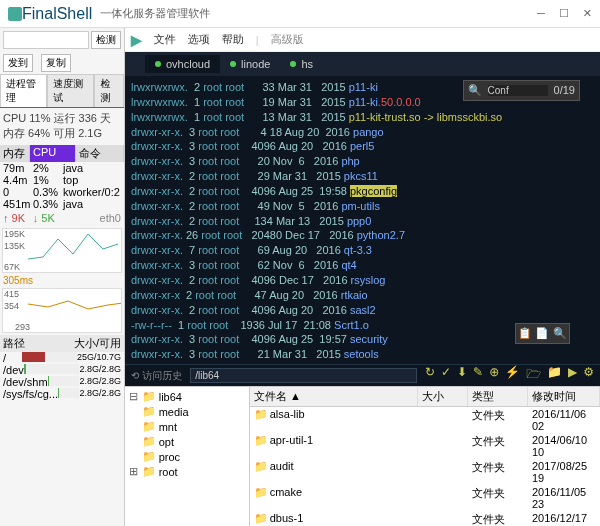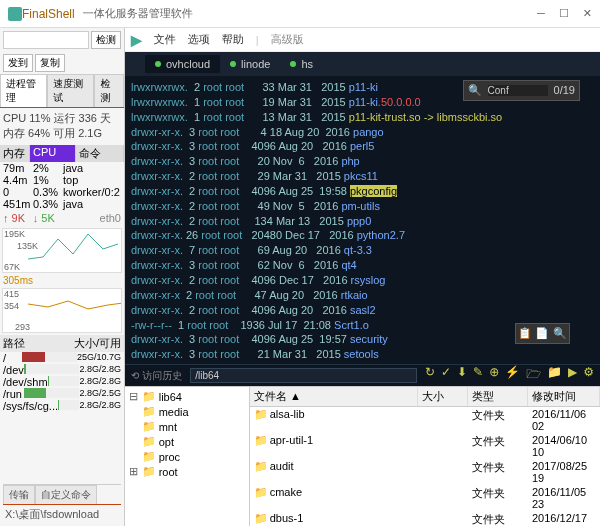--- a/index.html
+++ b/index.html
@@ -1,26 +1,26 @@
 <!DOCTYPE html>
 <html><head>
 <meta charset="utf-8">
 <style>
 *{margin:0;padding:0;box-sizing:border-box;font-family:"Microsoft YaHei",sans-serif;font-size:11px}
 body{width:600px;height:526px;background:#f0f0f0;overflow:hidden;display:flex;flex-direction:column}
 .titlebar{height:28px;background:#fff;display:flex;align-items:center;padding:0 8px;border-bottom:1px solid #ddd}
-.titlebar .app-title{font-size:12px;color:#a16207}
+.titlebar .app-title{font-size:16px;color:#0c4a6e}
 .titlebar .sub-title{margin-left:8px;color:#666;font-size:11px}
 .titlebar .win-controls{margin-left:auto;display:flex;gap:14px;color:#666;font-size:13px}
 .main{flex:1;display:flex;overflow:hidden}
 .left{width:125px;background:#f5f5f5;display:flex;flex-direction:column;border-right:1px solid #ccc}
 .left-top{padding:3px;display:flex;gap:2px;align-items:center}
 .left-top input{flex:1;width:60px;height:18px;border:1px solid #ccc;padding:0 2px}
 .btn{background:#fff;border:1px solid #bbb;padding:1px 4px;cursor:pointer;font-size:10px}
-.small-btns{display:flex;gap:2px;padding:2px 3px}
+.small-btns{display:flex;gap:8px;padding:2px 3px}
 .tabs{display:flex;border-bottom:1px solid #c2410c}
 .tab{padding:2px 5px;border:1px solid #ccc;border-bottom:none;background:#e8e8e8;font-size:10px}
 .tab.active{background:#fff}
 .cpu-info{padding:3px;font-size:10px;color:#444;line-height:1.4}
 .proc-head{display:flex;background:#ddd;font-size:10px}
 .proc-head div{padding:1px 3px;border-right:1px solid #ccc}
 .proc-head .h1{width:30px}
 .proc-head .h2{width:46px;background:#6d28d9;color:#fff}
 .proc-head .h3{flex:1}
 .proc-row{display:flex;font-size:10px;padding:0 3px}
@@ -138,21 +138,21 @@
           <div>java</div>
         </div>
       </div>
     <div style="padding:2px 3px;font-size:10px">
       <span style="color:#c44">↑ 9K</span>
       <span style="color:#4a4;margin-left:5px">↓ 5K</span>
       <span style="float:right;color:#888">eth0</span>
     </div>
     <div class="chart">
       <span class="chart-lbl" style="top:0;left:1px">195K</span>
-      <span class="chart-lbl" style="top:12px;left:14px">135K</span>
+      <span class="chart-lbl" style="top:12px;left:1px">135K</span>
       <span class="chart-lbl" style="bottom:0;left:1px">67K</span>
       <svg width="100%" height="100%">
           <polyline points="25,30 40,28 55,10 70,25 85,5 100,20 115,15" fill="none" stroke="#4a9" stroke-width="1"></polyline>
         </svg>
     </div>
     <div style="padding:0 3px;color:#c80;font-size:10px">305ms</div>
     <div class="chart">
       <span class="chart-lbl" style="top:0;left:1px">415</span>
       <span class="chart-lbl" style="top:12px;left:1px">354</span>
       <span class="chart-lbl" style="bottom:0;left:12px">293</span>
@@ -180,41 +180,27 @@
           <div style="font-size:9px">2.8G/2.8G</div>
         </div>
         <div class="disk-row">
           <div>/dev/shm</div>
           <div class="bar ">
             <span style="width:2%"></span>
           </div>
           <div style="font-size:9px">2.8G/2.8G</div>
         </div>
         <div class="disk-row">
-          <div>/run</div>
-          <div class="bar ">
-            <span style="width:40%"></span>
-          </div>
-          <div style="font-size:9px">2.8G/2.5G</div>
-        </div>
-        <div class="disk-row">
           <div>/sys/fs/cg...</div>
           <div class="bar ">
             <span style="width:2%"></span>
           </div>
           <div style="font-size:9px">2.8G/2.8G</div>
         </div>
       </div>
-    <div class="left-bottom">
-      <div class="tabs" style="border-top:1px solid #ccc">
-        <div class="tab">传输</div>
-        <div class="tab">自定义命令</div>
-      </div>
-      <div style="padding:2px">X:\桌面\fsdownload</div>
-    </div>
   </div>
 
   <div class="right">
     <div class="menu-bar">
       <span class="arrow">▶</span>
       <span>文件</span>
       <span>选项</span>
       <span>帮助</span>
       <span style="color:#ccc">|</span>
       <span class="adv">高级版</span>

